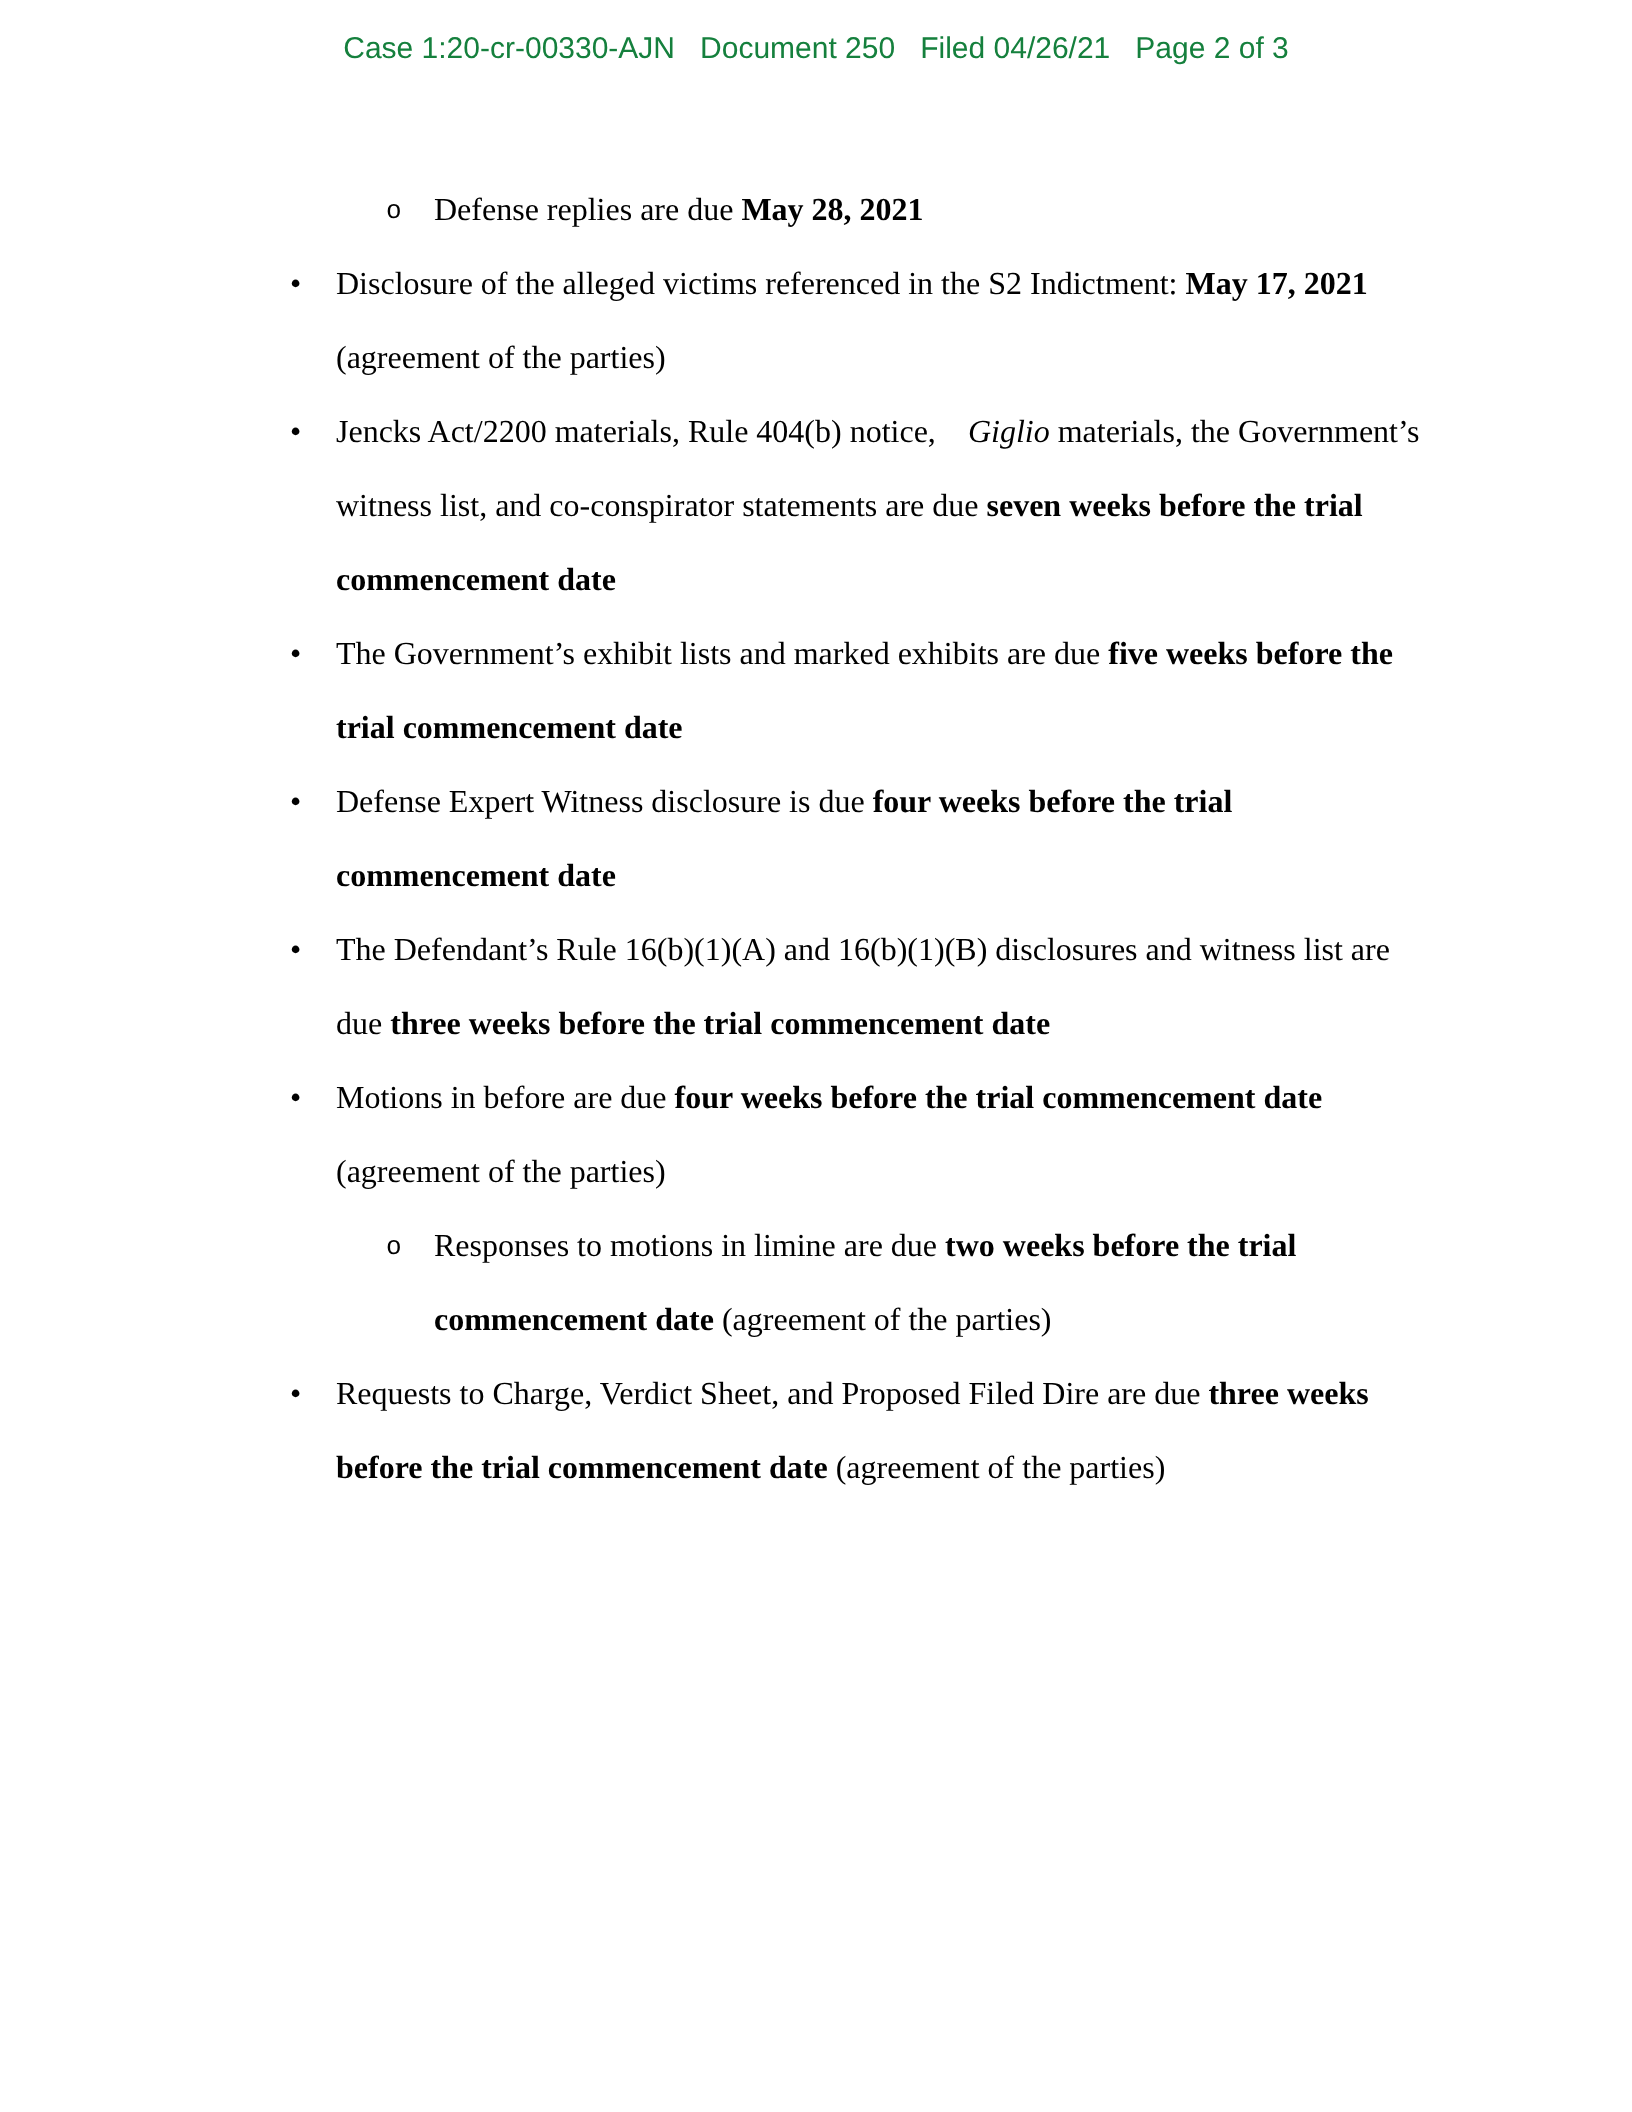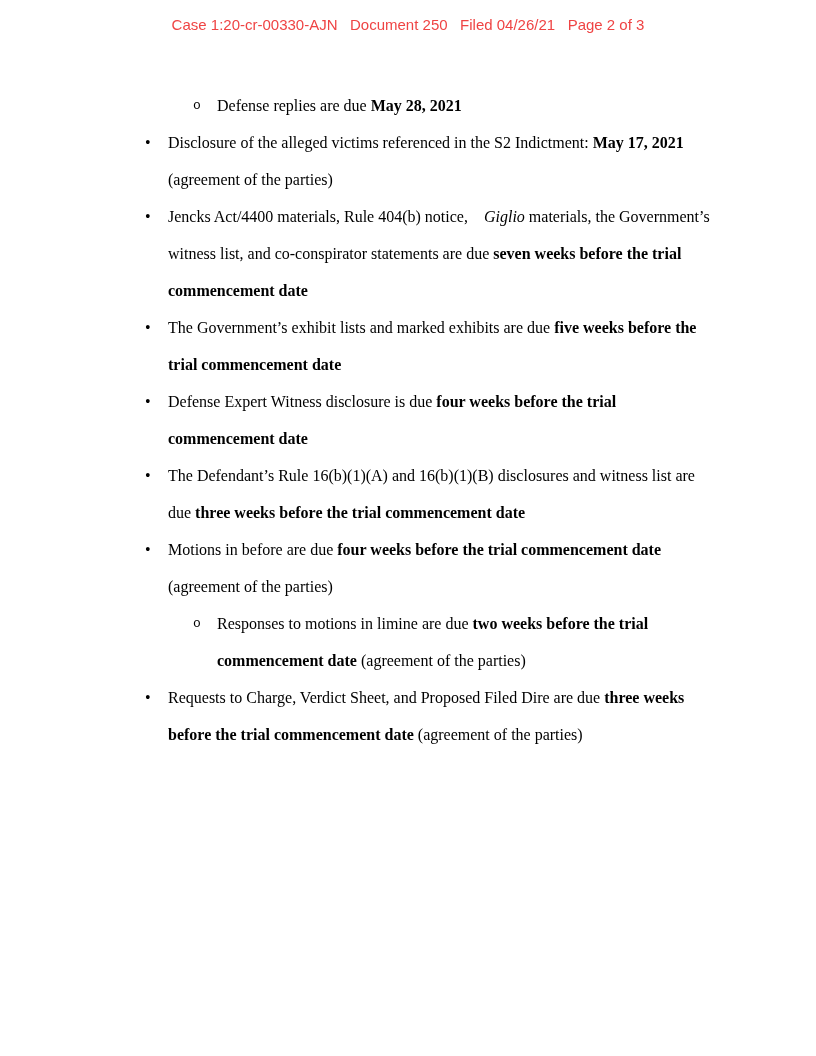--- a/index.html
+++ b/index.html
@@ -15,21 +15,21 @@
     margin: 0 auto;
   }
   .stamp {
     position: absolute;
     top: 16px;
     left: 0;
     right: 0;
     text-align: center;
     font-family: "Liberation Sans", sans-serif;
     font-size: 15px;
-    color: #ef4444;
+    color: #15803d;
     white-space: pre;
   }
   .content {
     position: absolute;
     top: 87px;
     left: 96px;
     width: 624px;
     line-height: 37px;
   }
   .li { position: relative; }
@@ -46,21 +46,21 @@
   .italic { font-style: italic; margin-left: 12px; }
 </style>
 </head>
 <body>
 
 <div class="page">
   <div class="stamp">Case 1:20-cr-00330-AJN   Document 250   Filed 04/26/21   Page 2 of 3</div>
   <div class="content">
       <div class="li l2"><span class="marker">o</span><span>Defense replies are due </span><span class="bold">May 28, 2021</span></div>
       <div class="li l1"><span class="marker">•</span><span>Disclosure of the alleged victims referenced in the S2 Indictment: </span><span class="bold">May 17, 2021</span><span> (agreement of the parties)</span></div>
-      <div class="li l1"><span class="marker">•</span><span>Jencks Act/4400 materials, Rule 404(b) notice, </span><span class="italic">Giglio</span><span> materials, the Government’s witness list, and co-conspirator statements are due </span><span class="bold">seven weeks before the trial commencement date</span></div>
+      <div class="li l1"><span class="marker">•</span><span>Jencks Act/2200 materials, Rule 404(b) notice, </span><span class="italic">Giglio</span><span> materials, the Government’s witness list, and co-conspirator statements are due </span><span class="bold">seven weeks before the trial commencement date</span></div>
       <div class="li l1"><span class="marker">•</span><span>The Government’s exhibit lists and marked exhibits are due </span><span class="bold">five weeks before the trial commencement date</span></div>
       <div class="li l1"><span class="marker">•</span><span>Defense Expert Witness disclosure is due </span><span class="bold">four weeks before the trial commencement date</span></div>
       <div class="li l1"><span class="marker">•</span><span>The Defendant’s Rule 16(b)(1)(A) and 16(b)(1)(B) disclosures and witness list are due </span><span class="bold">three weeks before the trial commencement date</span></div>
       <div class="li l1"><span class="marker">•</span><span>Motions in before are due </span><span class="bold">four weeks before the trial commencement date</span><span> (agreement of the parties)</span></div>
       <div class="li l2"><span class="marker">o</span><span>Responses to motions in limine are due </span><span class="bold">two weeks before the trial commencement date</span><span> (agreement of the parties)</span></div>
       <div class="li l1"><span class="marker">•</span><span>Requests to Charge, Verdict Sheet, and Proposed Filed Dire are due </span><span class="bold">three weeks before the trial commencement date</span><span> (agreement of the parties)</span></div>
     </div>
 </div>
 
 </body></html>

